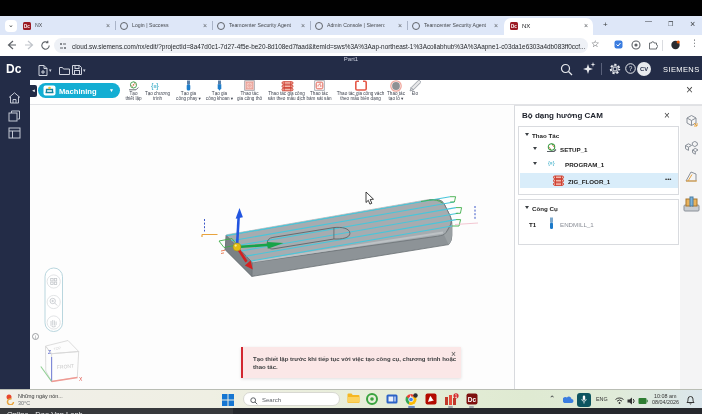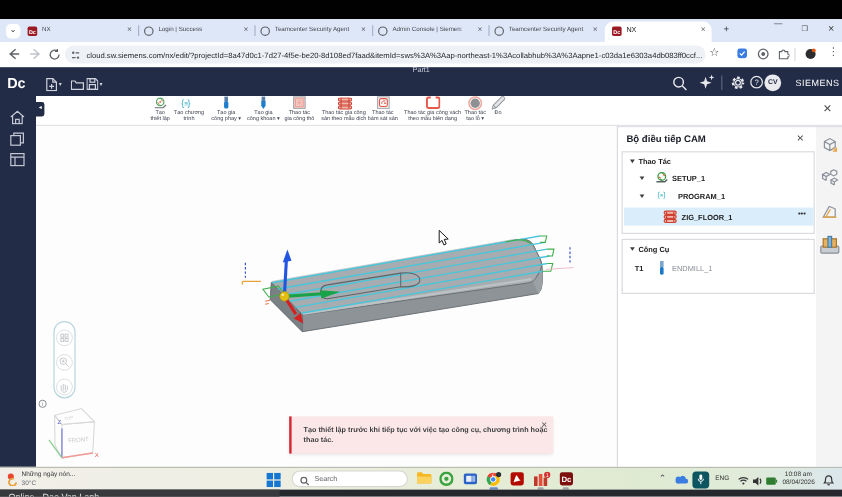--- a/index.html
+++ b/index.html
@@ -206,20 +206,29 @@
         <path d="M3.5 3 V1 h8 v8 h-2" stroke="#c3c8d4" fill="none"></path>
       </svg>
     <svg class="abs" style="left:8px;top:47px;" width="13" height="12" viewBox="0 0 13 12">
         <rect x="1" y="1" width="11" height="10" stroke="#c3c8d4" fill="none"></rect>
         <path d="M1 4 h11 M4.5 4 v7" stroke="#c3c8d4" fill="none"></path>
       </svg>
   </div>
 
   <div id="ribbon" class="abs">
     <div id="collapsebtn">◂</div>
+    <div id="machpill">
+      <svg class="abs" style="left:5px;top:2px;" width="13" height="11" viewBox="0 0 13 11">
+          <rect x="0.5" y="0.5" width="12" height="10" rx="2" fill="#fff"></rect>
+          <path d="M2.5 7.5 h8 M3.5 7.5 v-3 h6 v3" stroke="#11839e" stroke-width="1.3" fill="none"></path>
+          <circle cx="6.5" cy="3" r="1.3" fill="#f5c33a"></circle>
+        </svg>
+      <span class="mt">Machining</span>
+        <span class="mc">▼</span>
+    </div>
     <div id="ribx">×</div>
 
     <svg class="ric" style="left:98px;top:1px;" width="11" height="10" viewBox="0 0 11 10">
         <path d="M1 8.8 h7 l2.3 -2.3" stroke="#6a7076" stroke-width="1" fill="none"></path>
         <circle cx="5.5" cy="3.9" r="3.1" fill="none" stroke="#58a860" stroke-width="1"></circle>
         <path d="M5.5 0.8 l1.5 1 M5.5 7 l-1.5 -1" stroke="#58a860" stroke-width="0.8" fill="none"></path>
         <path d="M3.2 4.5 l1.5 1 M7.8 3.3 l-1.5 -1" stroke="#c87040" stroke-width="0.8" fill="none"></path>
         <circle cx="5.5" cy="3.9" r="0.8" fill="#c87040"></circle>
       </svg>
     <div class="rlab" style="left:103.5px;">Tạo<br>thiết lập</div>
@@ -359,21 +368,21 @@
       <line x1="21.6" y1="276.5" x2="47.5" y2="272.5" stroke="#f09a93" stroke-width="1.3"></line>
       <text x="49" y="275.5" font-size="5" fill="#e05a50" font-family="Liberation Sans">X</text>
     </svg>
     <div id="toast">
       <div class="msg">Tạo thiết lập trước khi tiếp tục với việc tạo công cụ, chương trình hoặc thao tác.</div>
       <div class="tx">×</div>
     </div>
   </div>
 
   <div id="panel" class="abs">
-    <div id="ptitle">Bộ điều tiếp CAM</div>
+    <div id="ptitle">Bộ dạng hướng CAM</div>
     <div id="px">×</div>
     <div class="pbox" style="top:20px;height:69px;">
       <div id="hirow"></div>
       <div class="car" style="left:6px;top:6px;"></div>
       <div class="trow bold" style="left:13px;top:4.5px;">Thao Tác</div>
       <div class="car" style="left:14px;top:20px;"></div>
       <svg class="abs" style="left:27px;top:15.5px;" width="11" height="10" viewBox="0 0 11 10">
           <path d="M1 8.5 h7 l2 -2" stroke="#5a6066" stroke-width="1.2" fill="none"></path>
           <circle cx="5.5" cy="4" r="3.2" fill="none" stroke="#3f9c46" stroke-width="1.1"></circle>
           <path d="M5.5 0.8 l1.5 1 M5.5 7.2 l-1.5 -1" stroke="#3f9c46" fill="none"></path>

